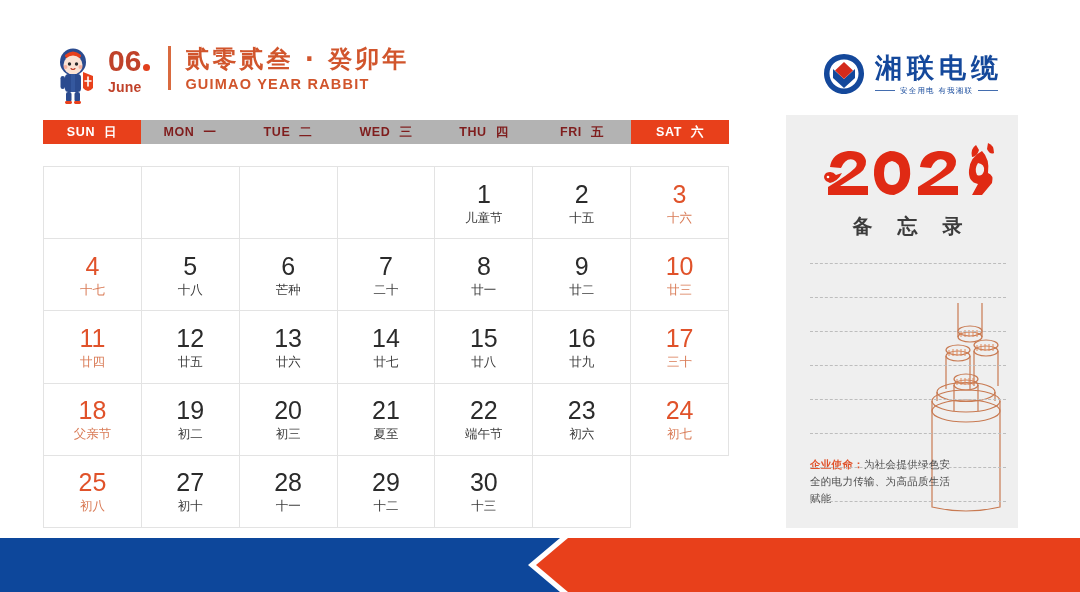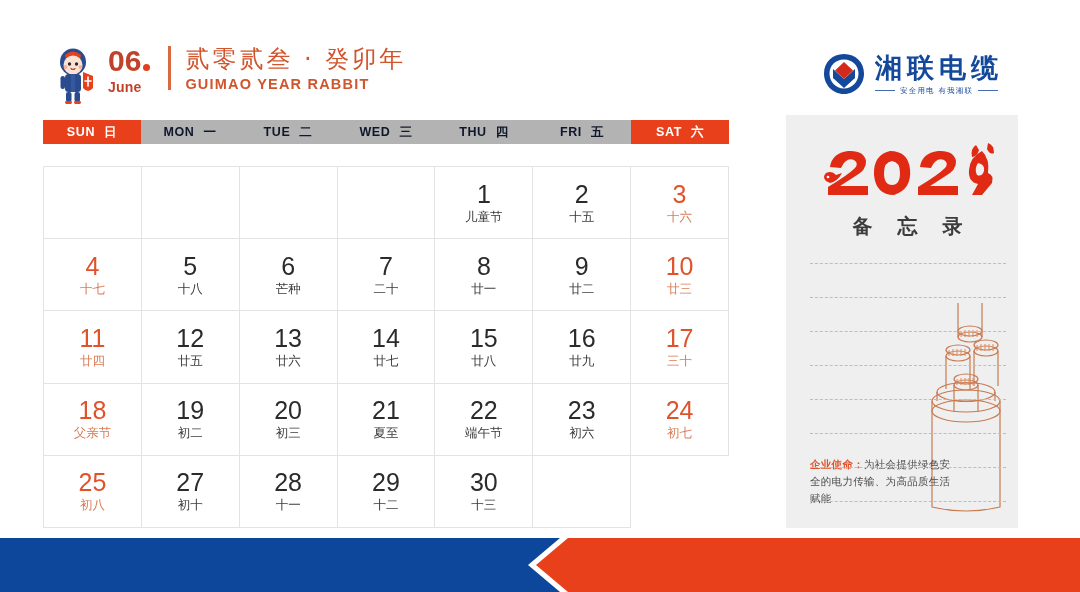--- a/index.html
+++ b/index.html
@@ -43,21 +43,21 @@
   }
   #month-en {
     font-size: 14px; font-weight: 700; color: #c0422a;
     line-height: 16px; margin-top: 3px; letter-spacing: .2px;
   }
 
   #divider-bar {
     width: 3px; height: 44px; background: #d96a3f; margin-right: 14px;
   }
   #year-cn {
-    font-size: 24px; font-weight: 400; color: #d1552c;
+    font-size: 24px; font-weight: 700; color: #d1552c;
     line-height: 26px; letter-spacing: 3px;
     font-family: "DejaVu Sans", sans-serif;
   }
   #year-en {
     font-size: 14.5px; font-weight: 700; color: #d1552c;
     letter-spacing: 1.2px; line-height: 18px; margin-top: 3px;
   }
 
   
   #company-logo {
@@ -85,21 +85,21 @@
     position: absolute; left: 43px; top: 120px;
     width: 686px; height: 24px;
     display: grid; grid-template-columns: repeat(7, 1fr);
   }
   .wk {
     display: flex; align-items: center; justify-content: center;
     gap: 9px; font-size: 12.5px; font-weight: 700; letter-spacing: .6px;
   }
   .wk .wk-cn { font-family: "DejaVu Sans", sans-serif; font-size: 12.5px; }
   .wk.weekend { background: #e8401b; color: #ffffff; }
-  .wk.weekday { background: #b3b3b3; color: #0f172a; }
+  .wk.weekday { background: #b3b3b3; color: #7f1d1d; }
 
   
   #grid {
     position: absolute; left: 43px; top: 166px;
     width: 686px; height: 362px;
     display: grid;
     grid-template-columns: repeat(7, 1fr);
     grid-template-rows: repeat(5, 1fr);
     border-top: 1px solid #e3e3e3;
     border-left: 1px solid #e3e3e3;
@@ -112,21 +112,21 @@
     display: flex; flex-direction: column;
     align-items: center; justify-content: center;
     background: #fff;
   }
   .d-num {
     font-size: 25px; color: #2b2b2b; line-height: 28px;
     font-family: "Liberation Sans", sans-serif; font-weight: 400;
   }
   .d-lunar {
     font-size: 12.5px; color: #3a3a3a; line-height: 16px; margin-top: 2px;
-    font-family: Liberation Mono, monospace;
+    font-family: Liberation Serif, serif;
     text-align: center;
   }
   .cell.red .d-num { color: #e0522a; }
   .cell.red .d-lunar { color: #d97a55; }
 
   
   #memo {
     position: absolute; left: 786px; top: 115px;
     width: 232px; height: 413px;
     background: #efefef; overflow: hidden;

